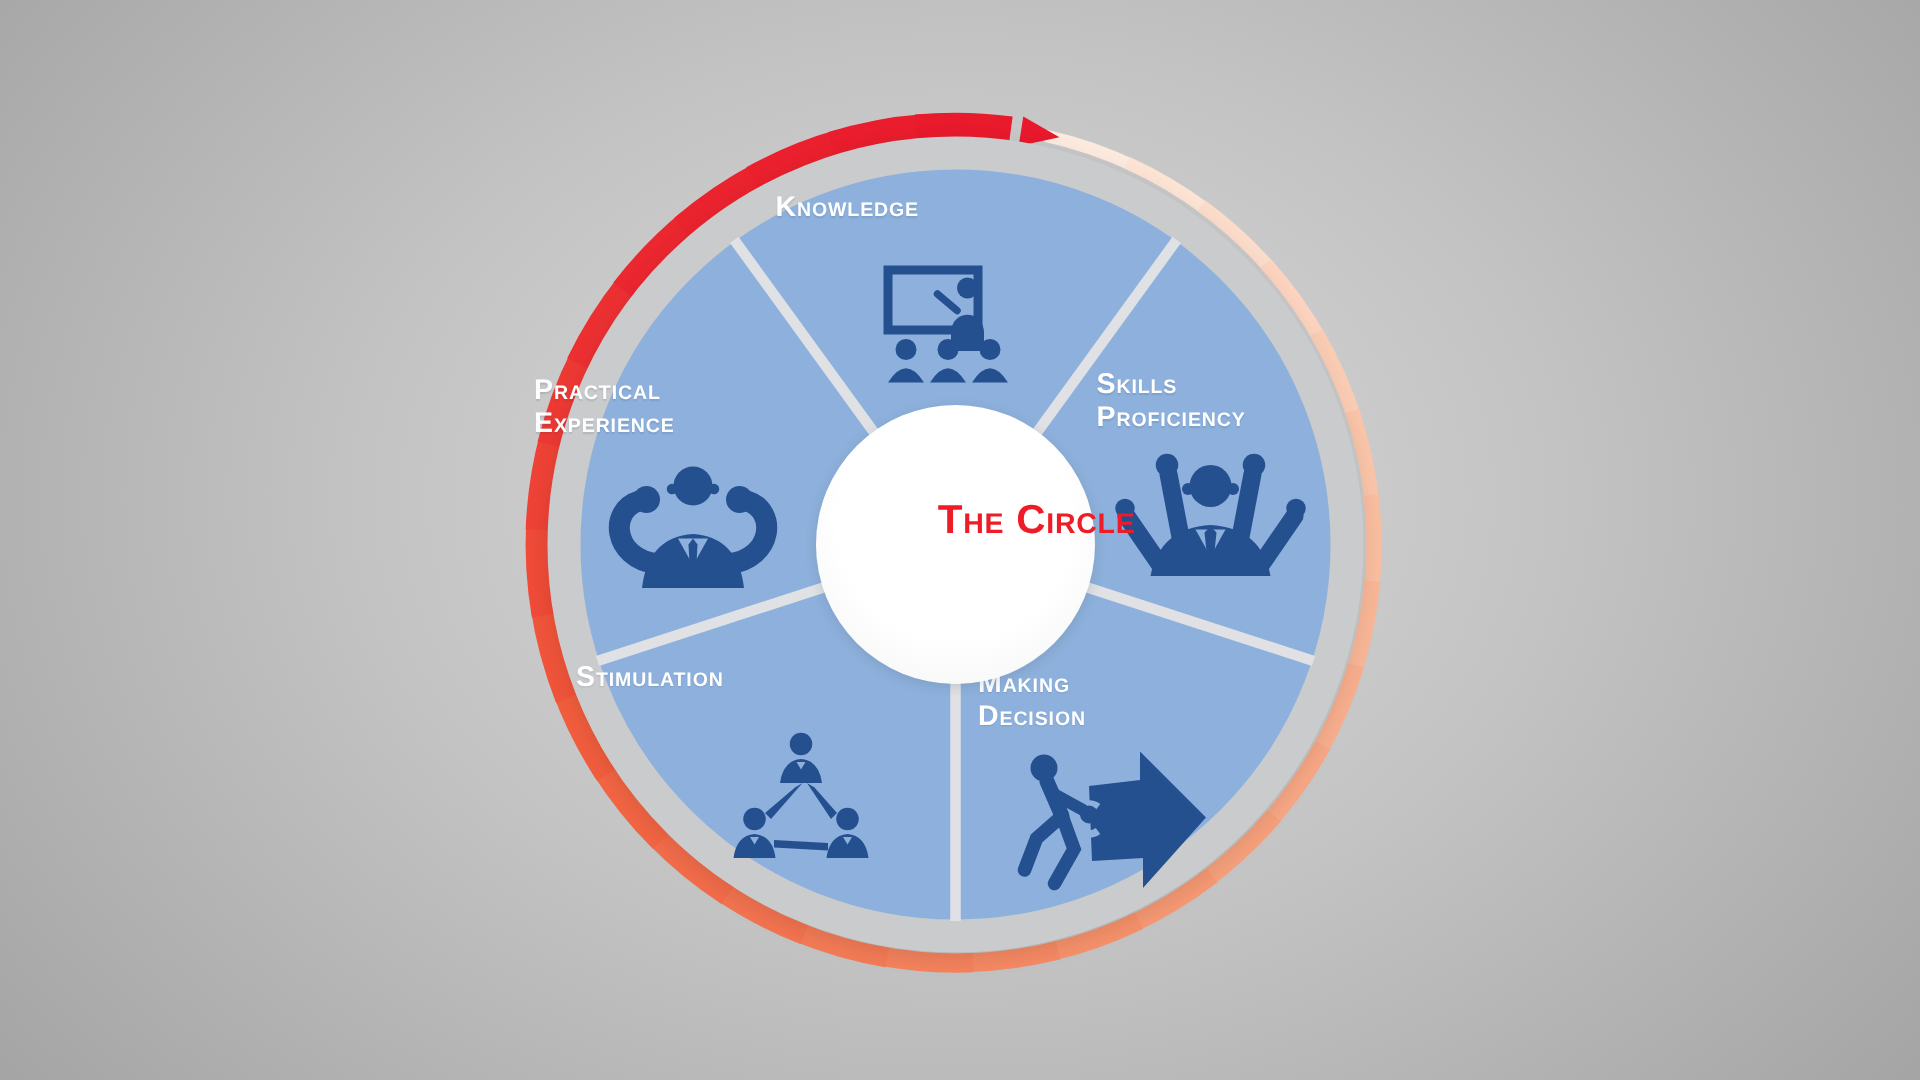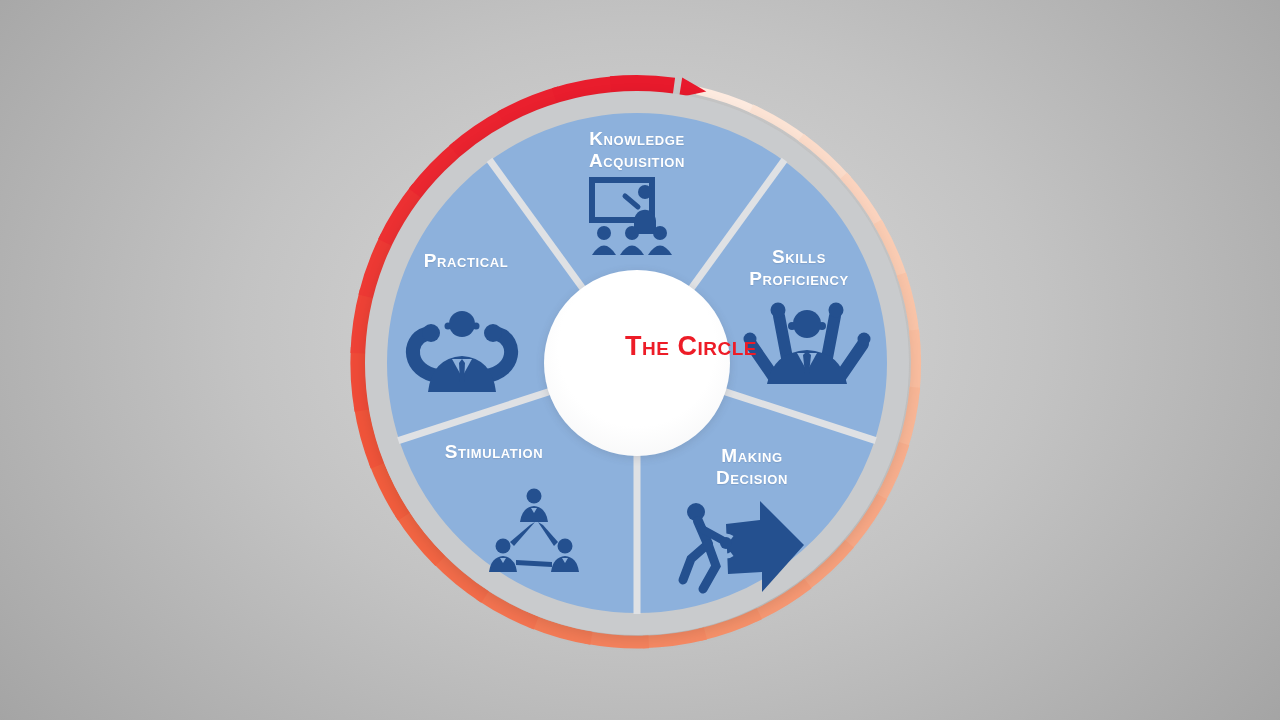--- a/index.html
+++ b/index.html
@@ -27,26 +27,26 @@
     background:radial-gradient(circle at 50% 42%, #ffffff 55%, #f1f2f3 100%);
     box-shadow:0 2px 8px rgba(70,80,95,.18);
   }
   .title{
     position:absolute;left:517px;top:331px;width:240px;
     text-align:right;color:#ed1c27;font-variant:small-caps;
     font-weight:700;font-size:27px;line-height:31px;letter-spacing:.5px;
   }
   .seg-label{
     position:absolute;color:#ffffff;font-variant:small-caps;font-weight:600;
-    font-size:19px;line-height:22px;text-align:center;letter-spacing:.6px;
+    font-size:19px;line-height:22px;text-align:left;letter-spacing:.6px;
     text-shadow:0 1px 1px rgba(40,60,90,.15);
   }
   .seg-label span{display:block;}
   .lab-knowledge{left:517px;top:128px;width:240px;}
-  .lab-skills{left:699px;top:246px;width:200px;}
+  .lab-skills{left:731px;top:246px;width:200px;}
   .lab-decision{left:652px;top:445px;width:200px;}
   .lab-teams{left:384px;top:441px;width:220px;}
   .lab-practical{left:356px;top:250px;width:220px;}
   .icon{position:absolute;color:#24508f;}
   .icon svg{display:block;overflow:visible;width:100%;height:100%;}
   .ic-knowledge{left:588px;top:177px;width:100px;height:78px;}
   .ic-skills{left:743px;top:296px;width:128px;height:88px;}
   .ic-decision{left:676px;top:492px;width:132px;height:110px;}
   .ic-teams{left:487px;top:484px;width:94px;height:94px;}
   .ic-practical{left:398px;top:302px;width:128px;height:90px;}
@@ -95,21 +95,20 @@
   <svg class="layer" width="1280" height="720" id="divider-svg">
       <line x1="687.0" y1="294.2" x2="784.5" y2="159.9" stroke="#dfe1e4" stroke-width="7"></line>
       <line x1="587.0" y1="294.2" x2="489.5" y2="159.9" stroke="#dfe1e4" stroke-width="7"></line>
       <line x1="556.2" y1="389.3" x2="398.3" y2="440.6" stroke="#dfe1e4" stroke-width="7"></line>
       <line x1="637.0" y1="448.0" x2="637.0" y2="614.0" stroke="#dfe1e4" stroke-width="7"></line>
       <line x1="717.8" y1="389.3" x2="875.7" y2="440.6" stroke="#dfe1e4" stroke-width="7"></line>
     </svg>
 
   <div class="seg-label lab-knowledge">
     <span>Knowledge</span>
-    <span>Acquisition</span>
   </div>
   <div class="icon ic-knowledge">
     <svg viewBox="0 0 100 78" fill="currentColor">
       <rect x="4" y="3" width="60" height="40" fill="none" stroke="currentColor" stroke-width="6"></rect>
       <line x1="50" y1="30" x2="37" y2="19" stroke="currentColor" stroke-width="5" stroke-linecap="round"></line>
       <circle cx="57" cy="15" r="7"></circle>
       <path d="M46 44 C47 29 67 29 68 44 L68 57 L46 57 Z"></path>
       <circle cx="16" cy="56" r="7"></circle>
         <path d="M4 78 Q16 59 28 78 Z"></path>
       <circle cx="44" cy="56" r="7"></circle>
@@ -174,20 +173,21 @@
       <path d="M2 88 Q4 73 16 72 Q28 73 30 88 Z"></path>
       <path d="M13 74 L16 79 L19 74 Z" fill="#8db1dc"></path>
       <circle cx="78" cy="62" r="7.5"></circle>
       <path d="M64 88 Q66 73 78 72 Q90 73 92 88 Z"></path>
       <path d="M75 74 L78 79 L81 74 Z" fill="#8db1dc"></path>
     </svg>
   </div>
 
   <div class="seg-label lab-practical">
     <span>Practical</span>
+    <span>Experience</span>
   </div>
   <div class="icon ic-practical">
     <svg viewBox="0 0 128 90" fill="currentColor">
       <path d="M40 74 C10 70 8 38 28 32" fill="none" stroke="currentColor" stroke-width="14" stroke-linecap="round"></path>
       <circle cx="33" cy="31" r="9"></circle>
       <path d="M88 74 C118 70 120 38 100 32" fill="none" stroke="currentColor" stroke-width="14" stroke-linecap="round"></path>
       <circle cx="95" cy="31" r="9"></circle>
       <circle cx="50" cy="24" r="3.5"></circle>
         <circle cx="78" cy="24" r="3.5"></circle>
       <circle cx="64" cy="22" r="13"></circle>

